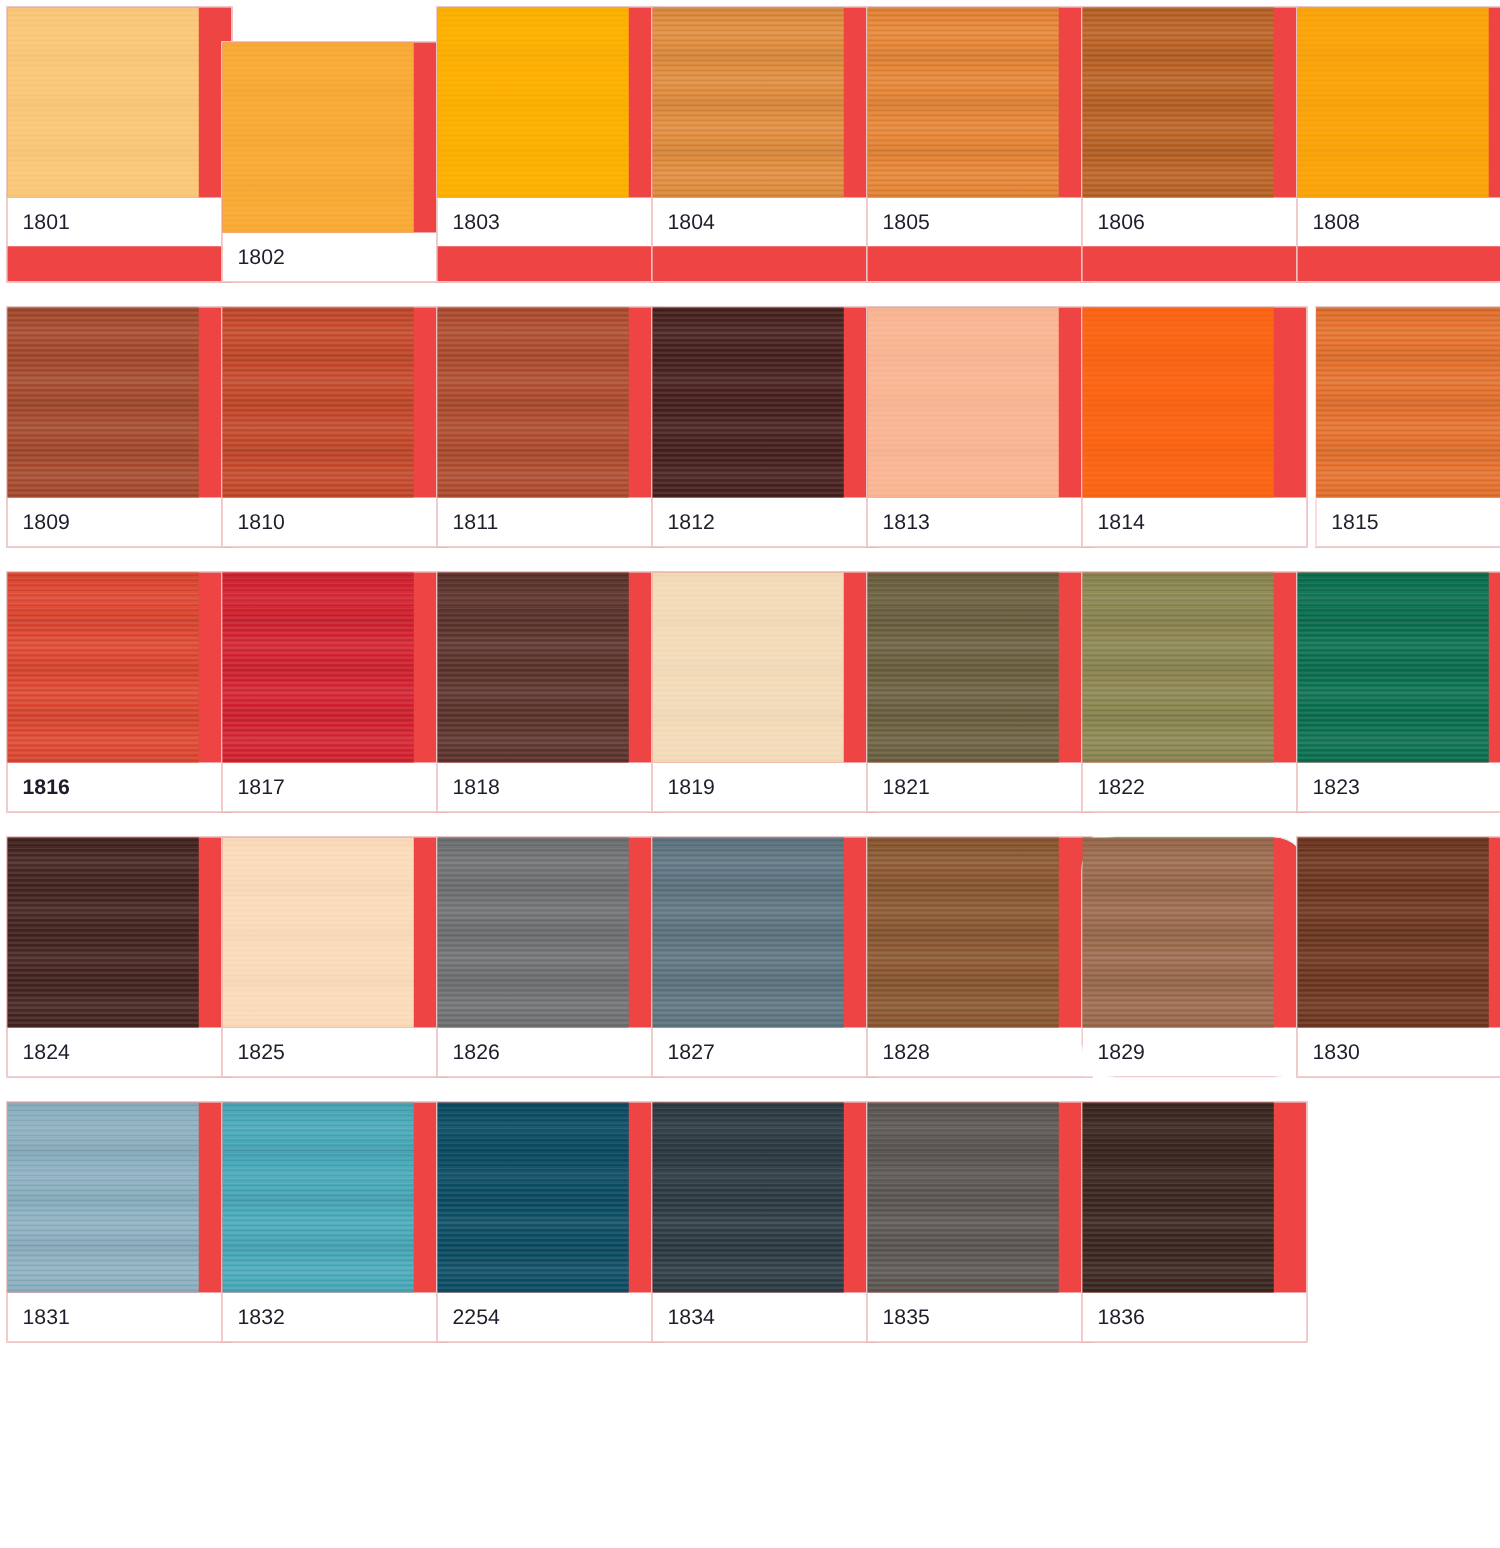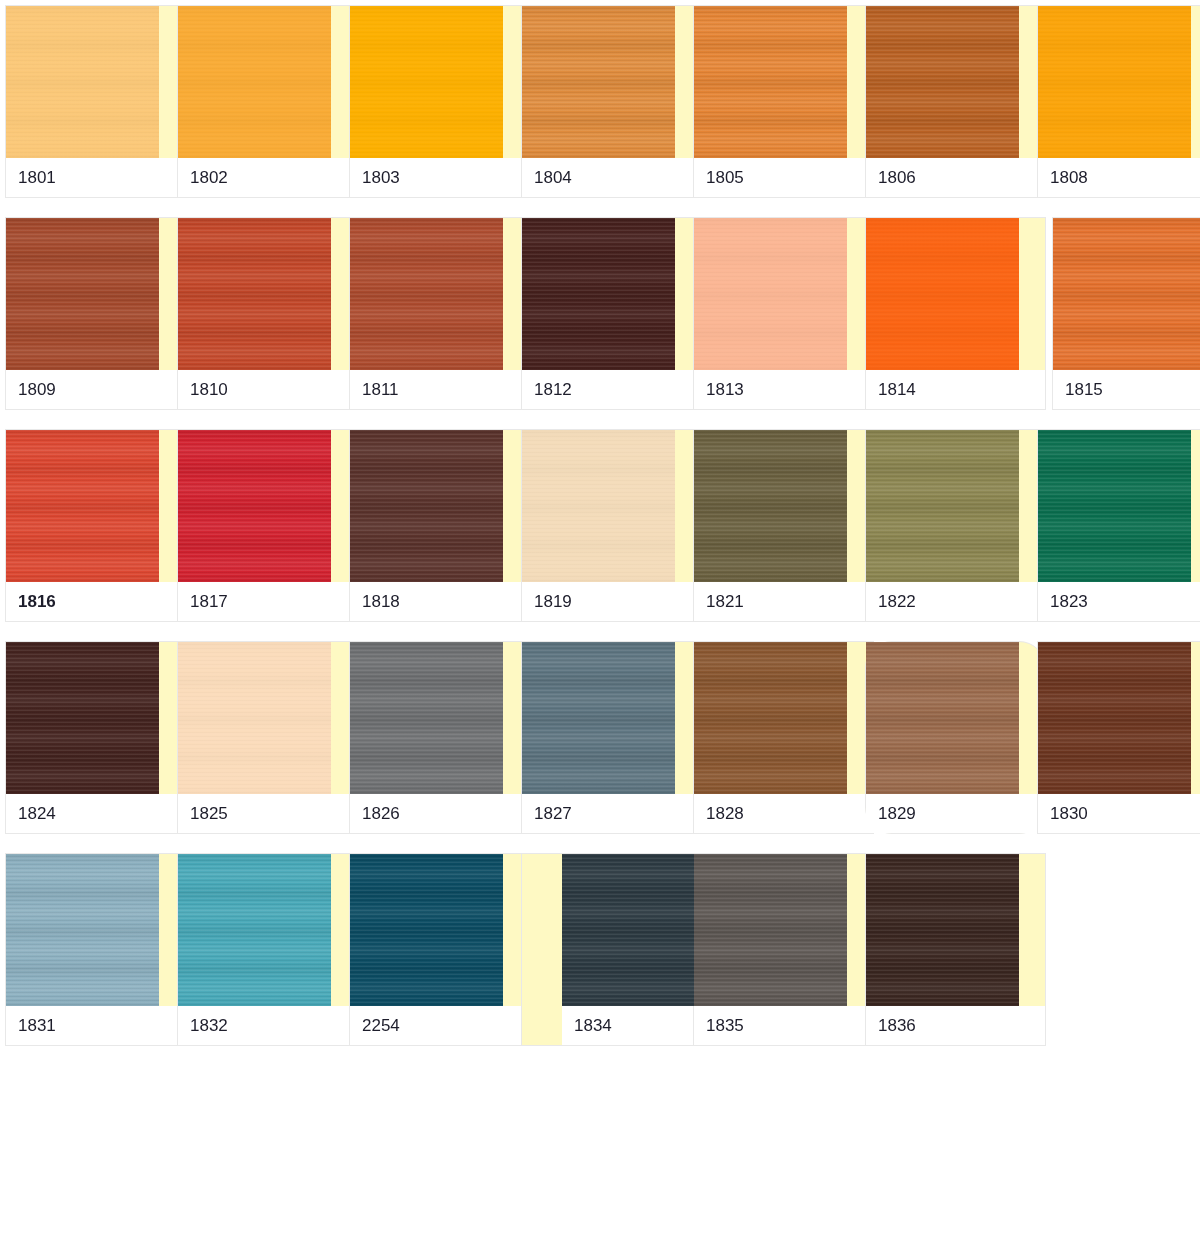--- a/index.html
+++ b/index.html
@@ -19,21 +19,21 @@
     display: grid;
     grid-template-columns: repeat(7, 155px);
     column-gap: 17px;
     row-gap: 19px;
     padding: 5px 0 0 5px;
     box-sizing: border-box;
   }
 
   .swatch-card {
     width: 181px;
-    background: #fef9c3;
+    background: #ef4444;
     border: 1px solid #e8e8e8;
     box-sizing: border-box;
     display: block;
   }
 
   .swatch-color {
     width: 153px;
     height: 152px;
     position: relative;
     overflow: hidden;
@@ -92,21 +92,21 @@
   }
 </style>
 </head>
 <body>
 
 <main id="swatch-grid">
     <div class="swatch-card" style="border-color: rgb(232, 232, 232);">
       <div class="swatch-color grain-smooth" style="background-color: rgb(251, 200, 120);"></div>
       <div class="swatch-label" style="color: rgb(29, 29, 43);">1801</div>
     </div>
-    <div class="swatch-card" style="border-color: rgb(232, 232, 232);">
+    <div class="swatch-card" style="border-color: rgb(232, 232, 232); margin-top: 28px;">
       <div class="swatch-color grain-smooth" style="background-color: rgb(249, 171, 53);"></div>
       <div class="swatch-label" style="color: rgb(29, 29, 43);">1802</div>
     </div>
     <div class="swatch-card" style="border-color: rgb(232, 232, 232);">
       <div class="swatch-color grain-smooth" style="background-color: rgb(253, 176, 0);"></div>
       <div class="swatch-label" style="color: rgb(29, 29, 43);">1803</div>
     </div>
     <div class="swatch-card" style="border-color: rgb(232, 232, 232);">
       <div class="swatch-color grain-strong" style="background-color: rgb(223, 139, 60);"></div>
       <div class="swatch-label" style="color: rgb(29, 29, 43);">1804</div>
@@ -212,21 +212,21 @@
       <div class="swatch-label" style="color: rgb(29, 29, 43);">1831</div>
     </div>
     <div class="swatch-card" style="border-color: rgb(232, 232, 232);">
       <div class="swatch-color grain-strong" style="background-color: rgb(71, 168, 184);"></div>
       <div class="swatch-label" style="color: rgb(29, 29, 43);">1832</div>
     </div>
     <div class="swatch-card" style="border-color: rgb(232, 232, 232);">
       <div class="swatch-color grain-strong" style="background-color: rgb(11, 76, 99);"></div>
       <div class="swatch-label" style="color: rgb(29, 29, 43);">2254</div>
     </div>
-    <div class="swatch-card" style="border-color: rgb(232, 232, 232); padding-left: 40px;">
+    <div class="swatch-card" style="border-color: rgb(232, 232, 232);">
       <div class="swatch-color grain-strong" style="background-color: rgb(44, 58, 66);"></div>
       <div class="swatch-label" style="color: rgb(29, 29, 43);">1834</div>
     </div>
     <div class="swatch-card" style="border-color: rgb(232, 232, 232);">
       <div class="swatch-color grain-strong" style="background-color: rgb(93, 87, 83);"></div>
       <div class="swatch-label" style="color: rgb(29, 29, 43);">1835</div>
     </div>
     <div class="swatch-card" style="border-color: rgb(232, 232, 232);">
       <div class="swatch-color grain-strong" style="background-color: rgb(58, 38, 32);"></div>
       <div class="swatch-label" style="color: rgb(29, 29, 43);">1836</div>

